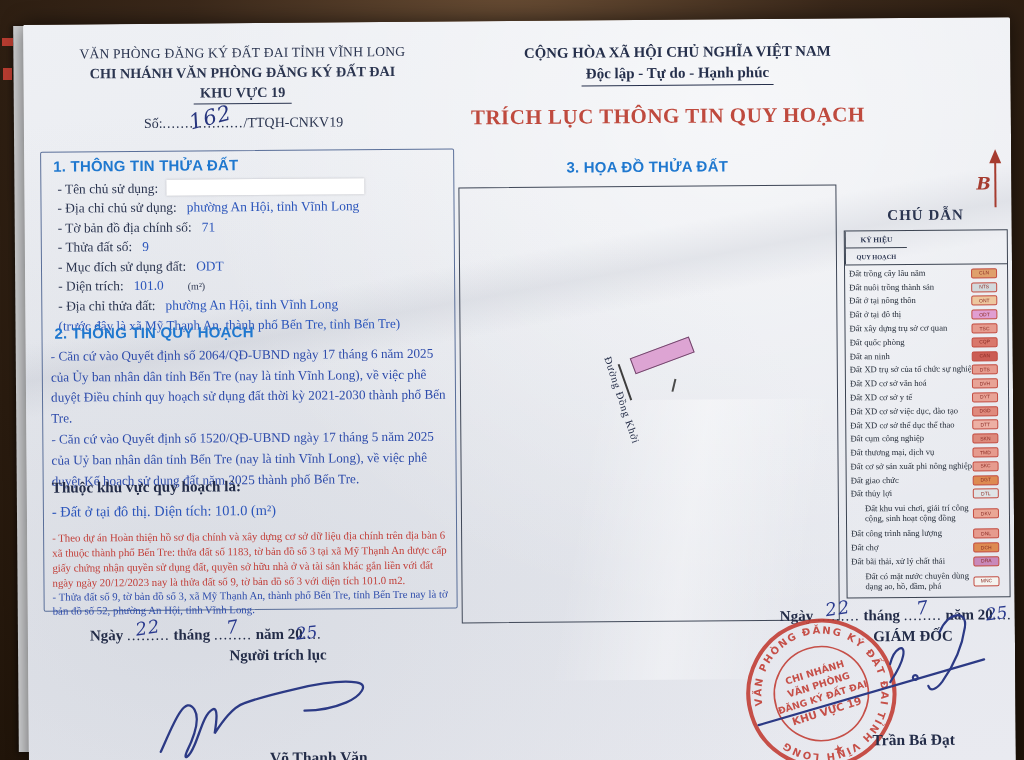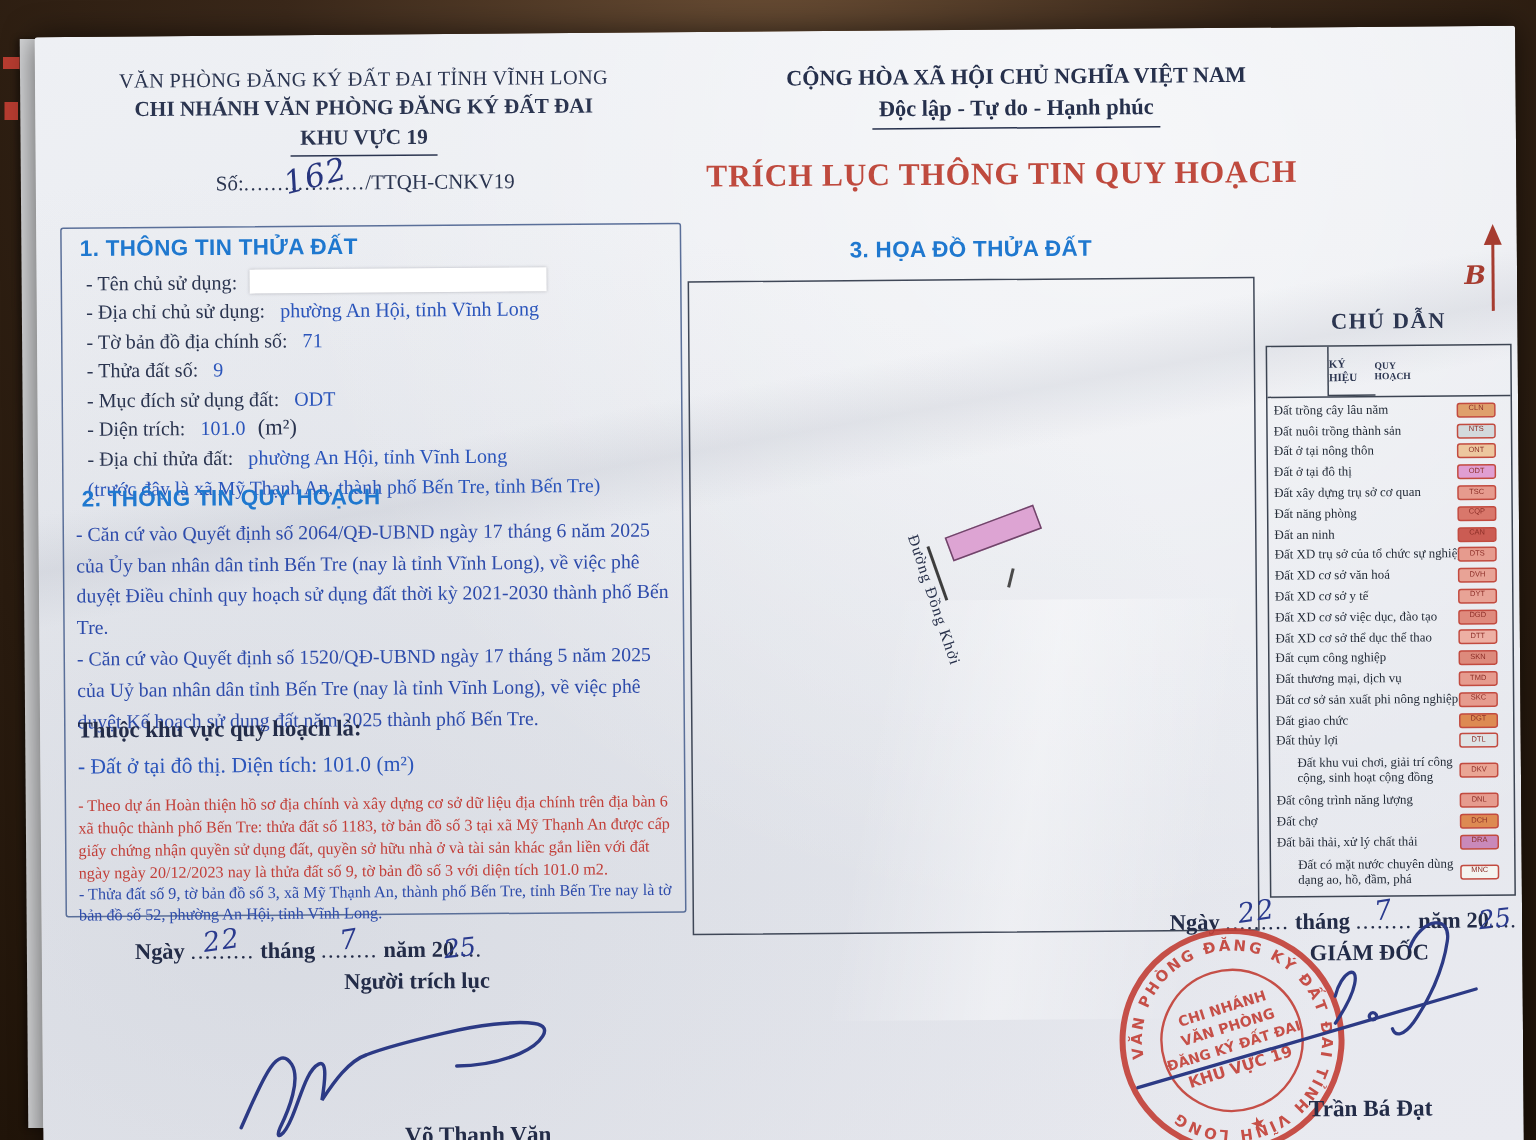--- a/index.html
+++ b/index.html
@@ -42,21 +42,21 @@
 
   
   .info-box{position:absolute;left:16px;top:127px;width:414px;height:460px;
     border:1.8px solid #5a6f99;border-radius:2px;}
   .sec-head{font-family:"Liberation Sans",sans-serif;font-weight:bold;color:#1f78cf;
     font-size:15px;letter-spacing:.2px;}
   .s1-head{position:absolute;left:12px;top:5px;}
   .s1-fields{position:absolute;left:16px;top:27px;right:6px;font-size:13.4px;line-height:19.4px;color:#2b3550;}
   .f-label{color:#2b3550;}
   .f-value{color:#2b55bb;margin-left:10px;}
-  .f-unit{color:#2b3550;margin-left:8px;font-size:15px;}
+  .f-unit{color:#2b3550;margin-left:24px;font-size:10px;}
   .f-line2{color:#2b55bb;font-size:13.2px;}
   .redact{display:inline-block;width:198px;height:16px;background:#ffffff;vertical-align:-3px;
     margin-left:8px;box-shadow:0 0 2px rgba(120,120,130,.5);}
   .s2-head{position:absolute;left:12px;top:172px;}
   .s2-paras{position:absolute;left:8px;top:194px;right:6px;color:#2e4cab;font-size:13.2px;line-height:20.6px;}
   .s2-paras p{margin:0 0 1px 0;}
   .zone-head{position:absolute;left:8px;top:326px;font-size:15.2px;font-weight:bold;color:#232c48;}
   .zone-line{position:absolute;left:8px;top:351px;font-size:14.4px;color:#2b55bb;}
   .note-red{position:absolute;left:8px;top:378px;right:6px;color:#c2403a;font-size:10.8px;line-height:14.9px;}
   .note-blue{position:absolute;left:8px;top:437px;right:6px;color:#2e4cab;font-size:10.8px;line-height:14.4px;}
@@ -74,21 +74,21 @@
   
   .north{position:absolute;left:950px;top:130px;}
 
   
   .legend-title{position:absolute;left:819px;top:189px;width:164px;text-align:center;
     font-size:15px;font-weight:bold;color:#2b3550;letter-spacing:1px;}
   .legend{position:absolute;left:819px;top:212px;width:164px;height:368px;border:1.6px solid #3c4452;}
   .lg-head{display:flex;height:34px;border-bottom:1.2px solid #3c4452;color:#2b3550;}
   .lg-head .c1{flex:1;display:flex;align-items:center;justify-content:center;
     font-size:8.6px;font-weight:bold;letter-spacing:.3px;}
-  .lg-head .c2{width:62px;border-left:1.2px solid #3c4452;display:flex;flex-direction:row;margin-left:40px;}
+  .lg-head .c2{width:62px;border-left:1.2px solid #3c4452;display:flex;flex-direction:column;}
   .lg-head .c2 span{flex:1;display:flex;align-items:center;justify-content:center;font-weight:bold;}
   .lg-head .c2 .t{font-size:7.4px;border-bottom:1px solid #3c4452;}
   .lg-head .c2 .b{font-size:6.4px;}
   .lg-rows{position:absolute;left:0;top:34px;right:0;bottom:0;display:flex;flex-direction:column;padding:2px 0;}
   .lg-row{flex:1;display:flex;align-items:center;justify-content:space-between;padding:0 4px 0 4px;}
   .lg-row.tall{flex:1.9;}
   .lg-name{font-size:8.6px;color:#242c38;line-height:1.16;white-space:nowrap;width:112px;overflow:visible;}
   .lg-row.tall .lg-name{white-space:normal;margin-left:14px;}
   .lg-badge{width:26px;height:10px;border:1px solid #c24b40;border-radius:2px;flex:0 0 auto;
     display:flex;align-items:center;justify-content:center;margin-right:6px;}
@@ -209,21 +209,21 @@
             <i>ODT</i>
           </span>
         </div>
         <div class="lg-row">
           <span class="lg-name">Đất xây dựng trụ sở cơ quan</span>
           <span class="lg-badge" style="background: rgb(230, 155, 142);">
             <i>TSC</i>
           </span>
         </div>
         <div class="lg-row">
-          <span class="lg-name">Đất năng phòng</span>
+          <span class="lg-name">Đất quốc phòng</span>
           <span class="lg-badge" style="background: rgb(217, 119, 107);">
             <i>CQP</i>
           </span>
         </div>
         <div class="lg-row">
           <span class="lg-name">Đất an ninh</span>
           <span class="lg-badge" style="background: rgb(203, 92, 83);">
             <i>CAN</i>
           </span>
         </div>

